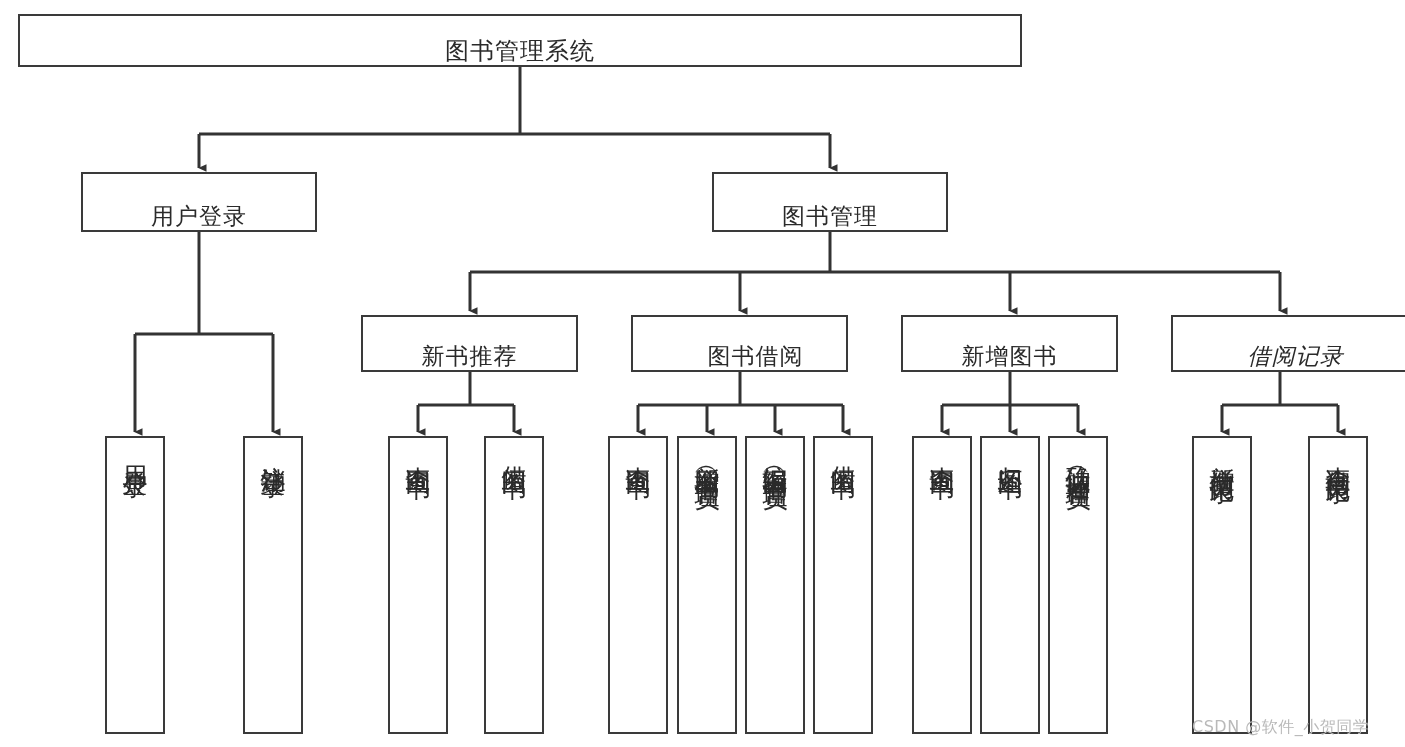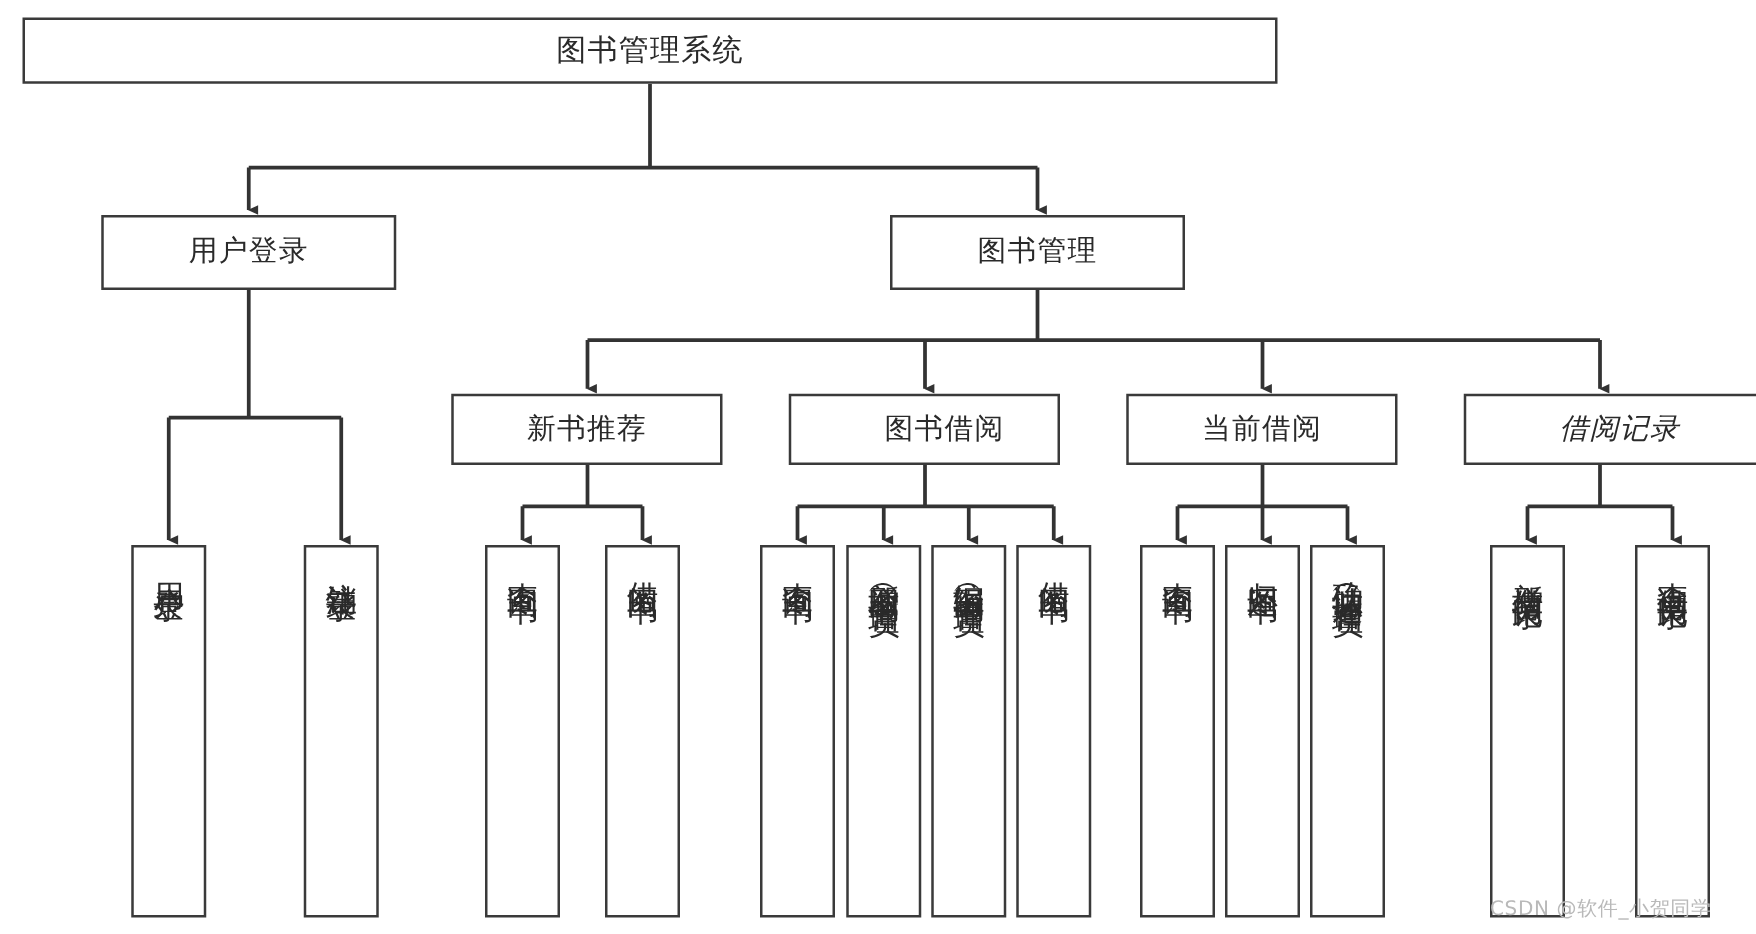--- a/index.html
+++ b/index.html
@@ -25,21 +25,21 @@
     width: 1405px;
     height: 747px;
     pointer-events: none;
   }
   .node {
     position: absolute;
     box-sizing: border-box;
     background: #ffffff;
     border: 2.5px solid #3a3a3a;
     display: flex;
-    align-items: center;
+    align-items: flex-end;
     justify-content: center;
     color: #1f1f1f;
   }
   .node .label {
     display: block;
     text-align: center;
     line-height: 1.18;
     color: #2a2a2a;
   }
   
@@ -141,21 +141,21 @@
 
   <div class="node horiz" style="left:712px; top:172px; width:236px; height:60px;">
     <span class="label">图书管理</span>
   </div>
 
   <div class="node horiz" style="left:631px; top:315px; width:217px; height:57px;padding-left:32px;">
     <span class="label">图书借阅</span>
   </div>
 
   <div class="node horiz" style="left:901px; top:315px; width:217px; height:57px;">
-    <span class="label">当前借阅</span>
+    <span class="label">新增图书</span>
   </div>
 
   <div class="node horiz" style="left:1171px; top:315px; width:249px; height:57px;font-style:italic;">
     <span class="label">借阅记录</span>
   </div>
 
   <div class="node vert" style="left:105px; top:436px; width:60px; height:298px;">
     <span class="label">用户登录</span>
   </div>
 

